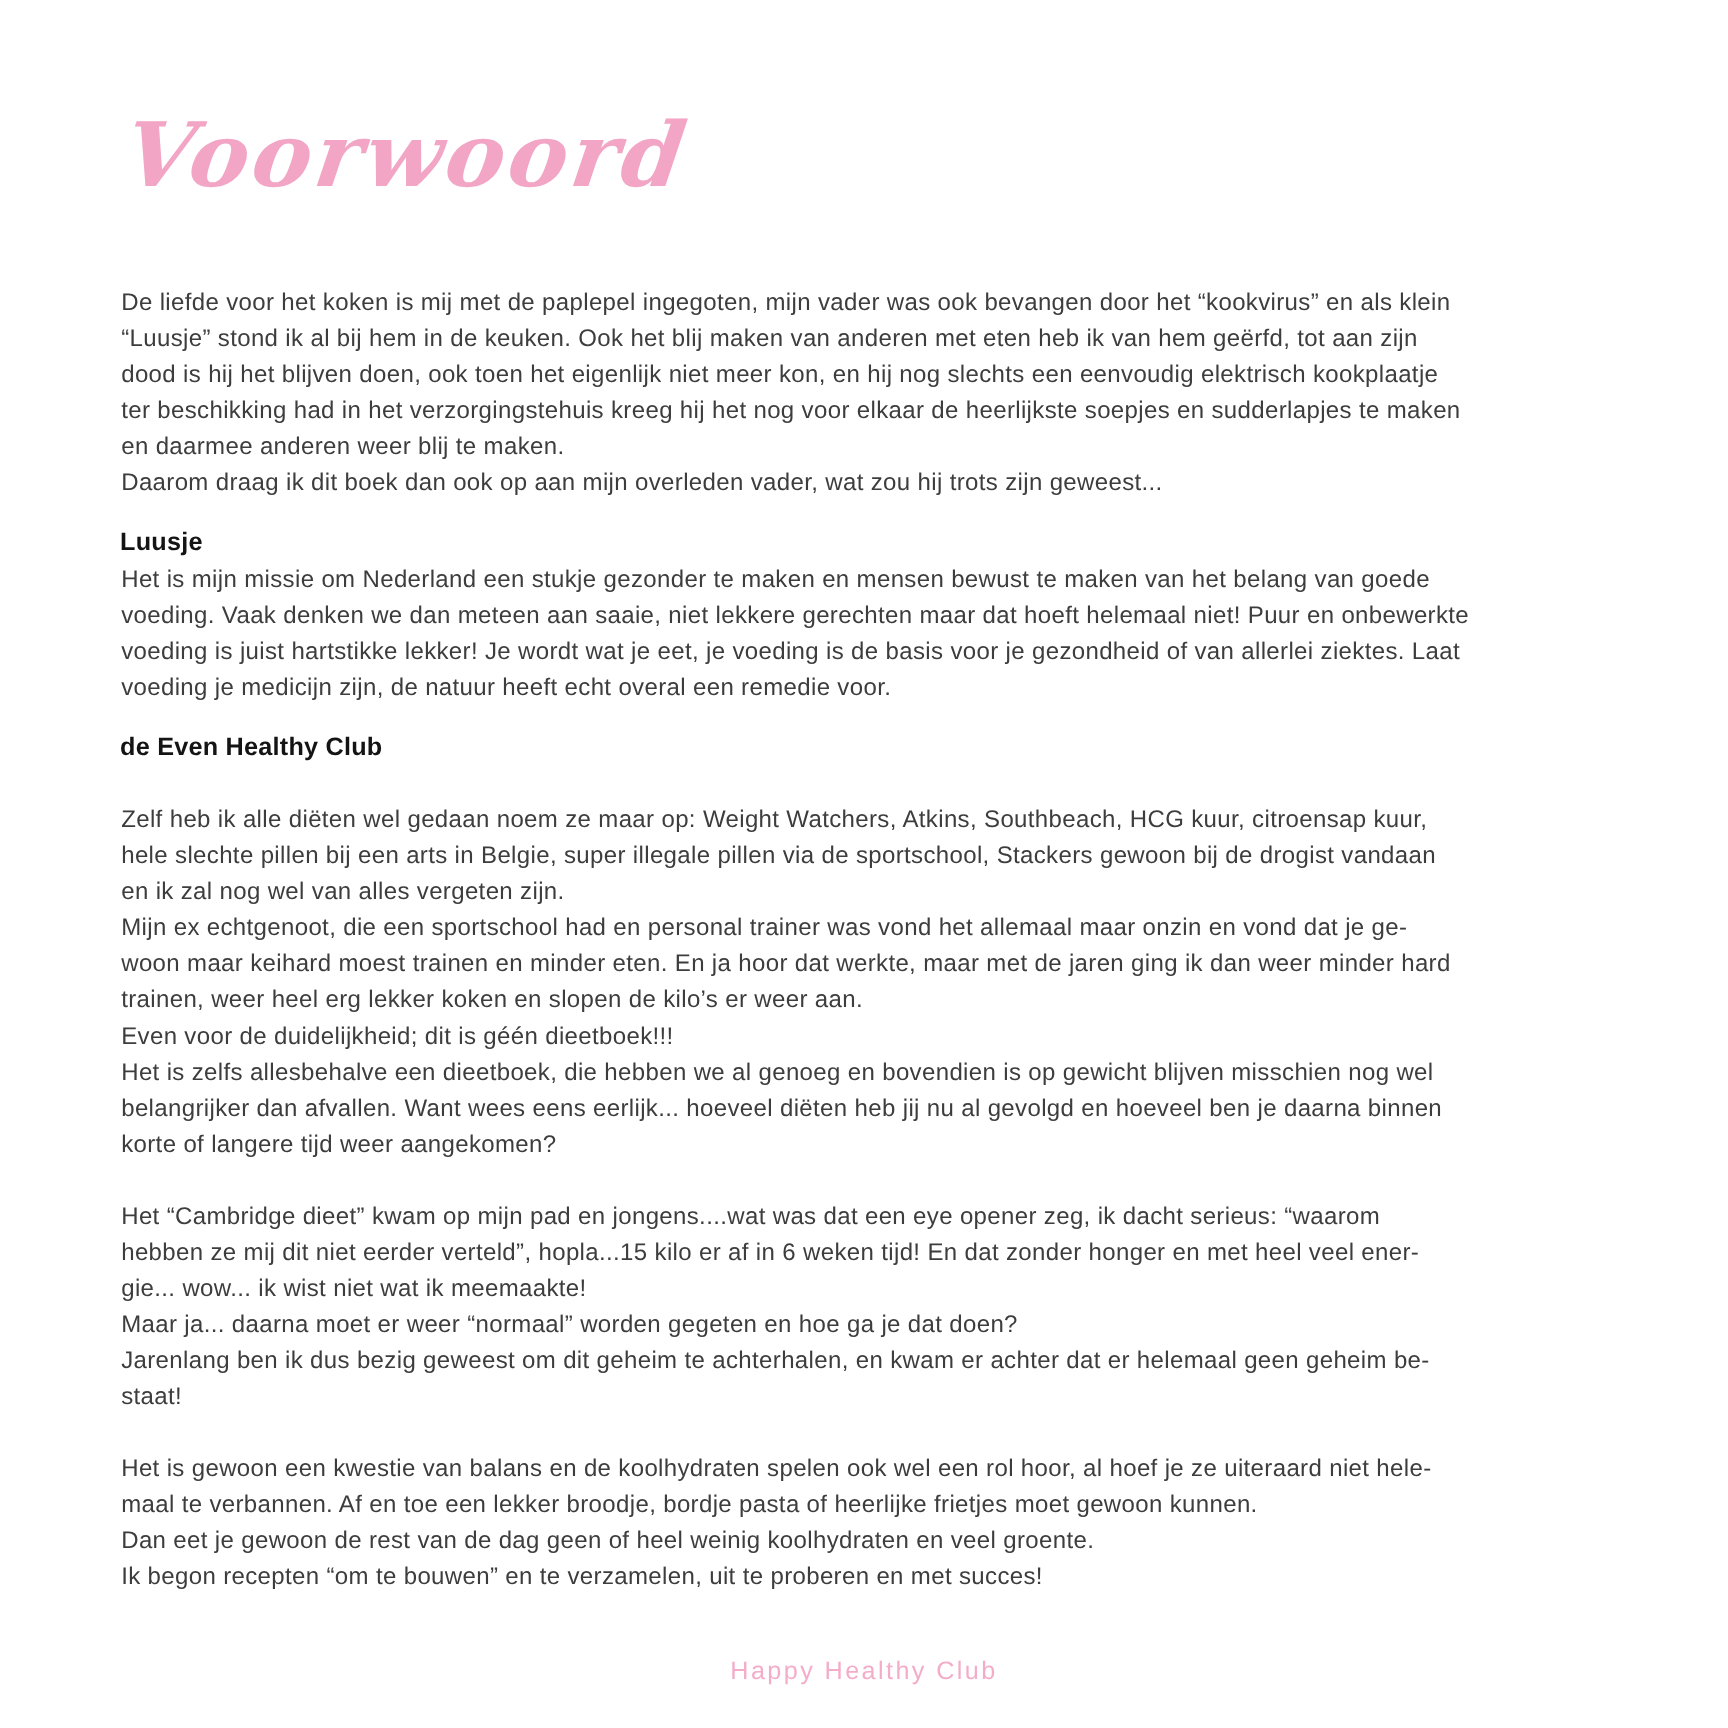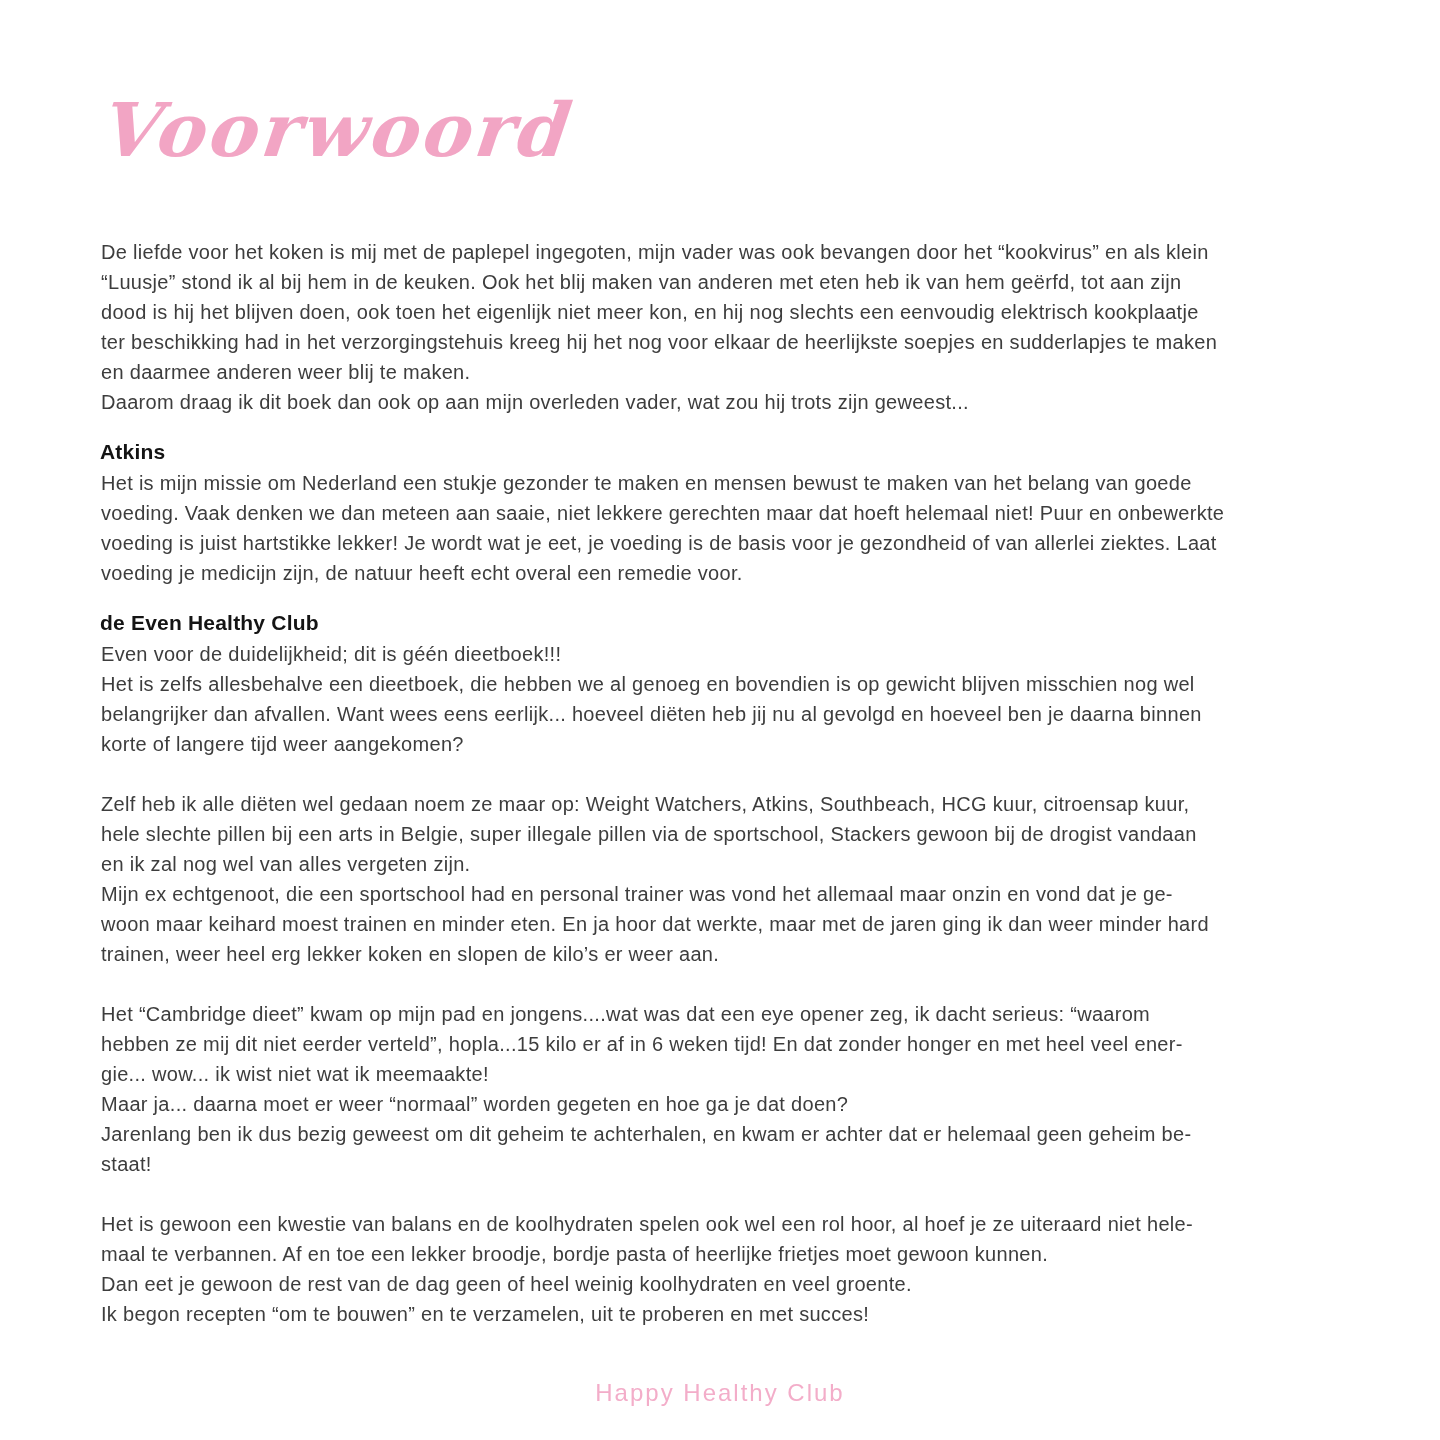--- a/index.html
+++ b/index.html
@@ -63,21 +63,21 @@
     font-weight: 700;
     color: var(--heading-text);
     letter-spacing: 0.2px;
   }
   .footer {
     position: absolute;
     left: 0;
     top: 1378px;
     width: 100%;
     text-align: center;
-    font-size: 24px;
+    font-size: 21px;
     line-height: 30px;
     letter-spacing: 2px;
     color: var(--footer-pink);
   }
 </style>
 </head>
 <body>
 
 <div class="page">
 
@@ -85,40 +85,40 @@
 
   <div class="content">
 
     <p class="para">De liefde voor het koken is mij met de paplepel ingegoten, mijn vader was ook bevangen door het “kookvirus” en als klein
 “Luusje” stond ik al bij hem in de keuken. Ook het blij maken van anderen met eten heb ik van hem geërfd, tot aan zijn
 dood is hij het blijven doen, ook toen het eigenlijk niet meer kon, en hij nog slechts een eenvoudig elektrisch kookplaatje
 ter beschikking had in het verzorgingstehuis kreeg hij het nog voor elkaar de heerlijkste soepjes en sudderlapjes te maken
 en daarmee anderen weer blij te maken.
 Daarom draag ik dit boek dan ook op aan mijn overleden vader, wat zou hij trots zijn geweest...</p>
 
-    <h2 class="heading">Atkins</h2>
+    <h2 class="heading">Luusje</h2>
 
     <p class="para">Het is mijn missie om Nederland een stukje gezonder te maken en mensen bewust  te maken van het belang van goede
 voeding. Vaak denken we dan meteen aan saaie, niet lekkere gerechten maar dat hoeft helemaal niet! Puur en onbewerkte
 voeding is juist hartstikke lekker! Je wordt wat je eet, je voeding is de basis voor je gezondheid of van allerlei ziektes. Laat
 voeding je medicijn zijn, de natuur heeft echt overal een remedie voor.</p>
 
     <h2 class="heading">de Even Healthy Club</h2>
 
-    <p class="para">Even voor de duidelijkheid; dit is géén dieetboek!!!
-Het is zelfs allesbehalve een dieetboek, die hebben we al genoeg en bovendien is op gewicht blijven misschien nog wel
-belangrijker dan afvallen. Want wees eens eerlijk... hoeveel diëten heb jij nu al gevolgd en hoeveel ben je daarna binnen
-korte of langere tijd weer aangekomen?</p>
-
     <p class="para gap">Zelf heb ik alle diëten wel gedaan noem ze maar op: Weight Watchers, Atkins, Southbeach, HCG kuur, citroensap kuur,
 hele slechte pillen bij een arts in Belgie, super illegale pillen via de sportschool, Stackers gewoon bij de drogist vandaan
 en ik zal nog wel van alles vergeten zijn.
 Mijn ex echtgenoot, die een sportschool had en personal trainer was vond het allemaal maar onzin en vond dat je ge-
 woon maar keihard moest trainen en minder eten. En ja hoor dat werkte, maar met de jaren ging ik dan weer minder hard
 trainen, weer heel erg lekker koken en slopen de kilo’s er weer aan.</p>
+
+    <p class="para">Even voor de duidelijkheid; dit is géén dieetboek!!!
+Het is zelfs allesbehalve een dieetboek, die hebben we al genoeg en bovendien is op gewicht blijven misschien nog wel
+belangrijker dan afvallen. Want wees eens eerlijk... hoeveel diëten heb jij nu al gevolgd en hoeveel ben je daarna binnen
+korte of langere tijd weer aangekomen?</p>
 
     <p class="para gap">Het “Cambridge dieet” kwam op mijn pad en jongens....wat was dat een eye opener zeg, ik dacht serieus: “waarom
 hebben ze mij dit niet eerder verteld”, hopla...15 kilo er af in 6 weken tijd! En dat zonder honger en met heel veel ener-
 gie... wow... ik wist niet wat ik meemaakte!
 Maar ja... daarna moet er weer “normaal” worden gegeten en hoe ga je dat doen?
 Jarenlang ben ik dus bezig geweest om dit geheim te achterhalen, en kwam er achter dat er helemaal geen geheim be-
 staat!</p>
 
     <p class="para gap">Het is gewoon een kwestie van balans en de koolhydraten spelen ook wel een rol hoor, al hoef je ze uiteraard niet hele-
 maal te verbannen. Af en toe een lekker broodje, bordje pasta of heerlijke frietjes moet gewoon kunnen.

